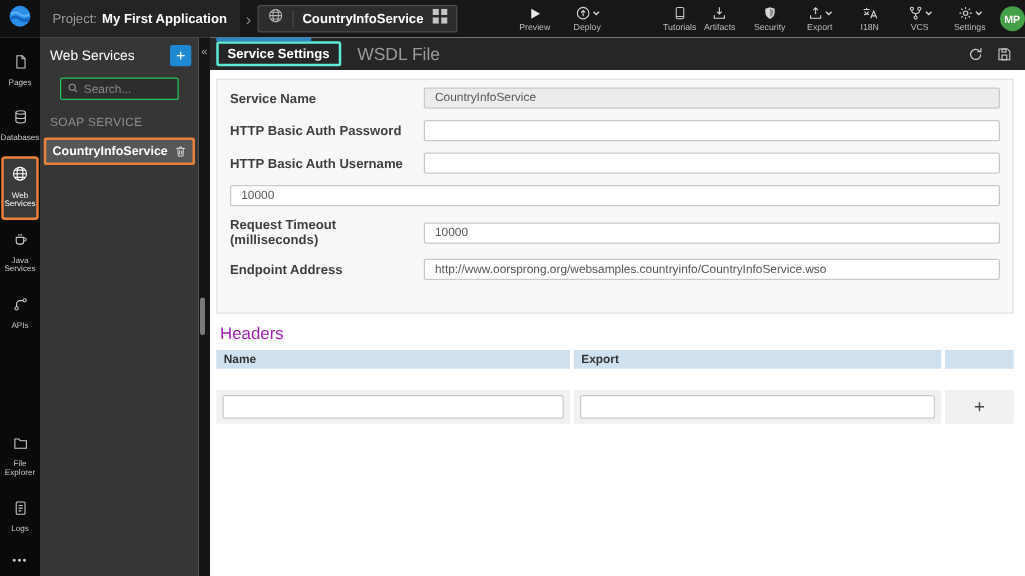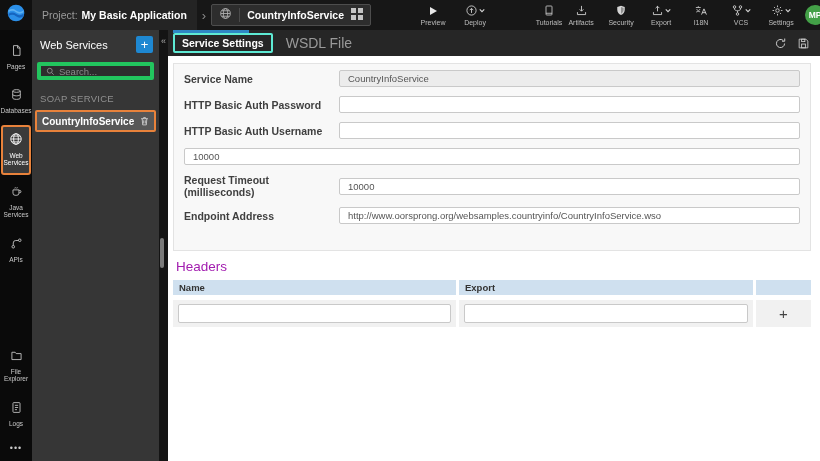--- a/index.html
+++ b/index.html
@@ -38,21 +38,21 @@
   .side-item.active { background:#3a3a3a; border-color:#E8823B; }
   .side-spacer { flex:1; }
   .more-dots { color:#c9c9c9; font-size:9px; letter-spacing:1px; padding:6px 0 8px; cursor:pointer; }
 
   
   .services-panel { width:127px; background:#363636; display:flex; flex-direction:column; flex:0 0 127px; }
   .panel-header { display:flex; align-items:center; padding:6px 6px 4px 8px; }
   .panel-title { color:#fff; font-size:11px; flex:1; }
   .add-btn { width:17px; height:17px; background:#1E88D2; border-radius:2px; color:#fff; font-size:13px;
     display:flex; align-items:center; justify-content:center; cursor:pointer; line-height:1; }
-  .search-box { margin:5px 5px 4px; height:18px; background:#2d2d2d; border:4px solid #22c55e; border-radius:2px;
+  .search-box { margin:5px 16px 4px; height:18px; background:#2d2d2d; border:1px solid #22c55e; border-radius:2px;
     display:flex; align-items:center; padding:2px 5px; gap:4px; }
   .search-box input { flex:1; min-width:0; background:transparent; border:none; outline:none; color:#bbb; font-size:9.5px;
     font-family:"Liberation Sans", sans-serif; }
   .search-box input::placeholder { color:#8a8a8a; }
   .section-label { color:#909090; font-size:9.5px; margin:9px 8px 6px; letter-spacing:.3px; }
   .service-item { margin:0 3px; height:22px; background:#575757; border:2px solid #E8823B; border-radius:2px;
     display:flex; align-items:center; padding:0 4px 0 5px; cursor:pointer; }
   .service-item-label { color:#fff; font-size:10px; font-weight:600; flex:1; white-space:nowrap; overflow:hidden; }
 
   
@@ -74,21 +74,21 @@
   .content { flex:1; padding:7px 9px 0 5px; }
   .form-panel { background:#f8f8f8; border:1px solid #e3e3e3; padding:6px 10px 26px; }
   .form-row { display:flex; align-items:center; margin-top:9px; }
   .form-row:first-child { margin-top:0; }
   .form-label { width:155px; font-size:10.5px; font-weight:600; color:#3f3f3f; flex:0 0 155px; }
   .form-input { flex:1; height:17px; border:1px solid #c9c9c9; border-radius:2px; background:#fff;
     font-size:9.5px; color:#555; padding:0 8px; outline:none; font-family:"Liberation Sans", sans-serif; }
   .form-input:disabled { background:#ececec; color:#555; }
 
   .headers-title { font-size:13.5px; color:#a21caf; margin:8px 0 6px 3px; }
-  .headers-table { display:flex; flex-direction:column; gap:4px; }
+  .headers-table { display:flex; flex-direction:column; gap:16px; }
   .ht-head { display:flex; gap:3px; }
   .ht-cell { background:#CFE0EF; height:15px; display:flex; align-items:center; padding-left:6px;
     font-size:9.5px; font-weight:700; color:#333; }
   .col-name { flex:0 0 283px; }
   .col-value { flex:1; }
   .col-plus { flex:0 0 55px; }
   .ht-body { display:flex; gap:3px; margin-top:1px; }
   .hb-cell { background:#f1f1f1; height:27px; display:flex; align-items:center; padding:0 5px; }
   .hb-cell .form-input { height:19px; }
   .plus-btn { width:100%; text-align:center; font-size:15px; color:#444; cursor:pointer; line-height:1; }
@@ -101,21 +101,21 @@
     <span>
       <svg width="20" height="20" viewBox="0 0 24 24">
           <circle cx="12" cy="12" r="10" fill="#2B8FE8"></circle>
           <path d="M3 13q4.5-3.5 9 0t9 0v3q-4.5 3.5-9 0t-9 0z" fill="#1565C0"></path>
           <path d="M3 9q4.5-3.5 9 0t9 0v2q-4.5 3.5-9 0t-9 0z" fill="#5FB2F2"></path>
         </svg>
     </span>
   </div>
   <div class="project-sec">
     <span class="project-label">Project:</span>
-    <span class="project-name">My Basic Application</span>
+    <span class="project-name">My First Application</span>
   </div>
   <span class="crumb-chevron">›</span>
   <div class="service-tab">
     <span>
       <svg width="13" height="13" viewBox="0 0 24 24" fill="none" stroke="#b5b5b5" stroke-width="1.6">
           <circle cx="12" cy="12" r="9"></circle>
           <ellipse cx="12" cy="12" rx="4" ry="9"></ellipse>
           <path d="M3.5 12h17M5 7h14M5 17h14"></path>
         </svg>
     </span>

